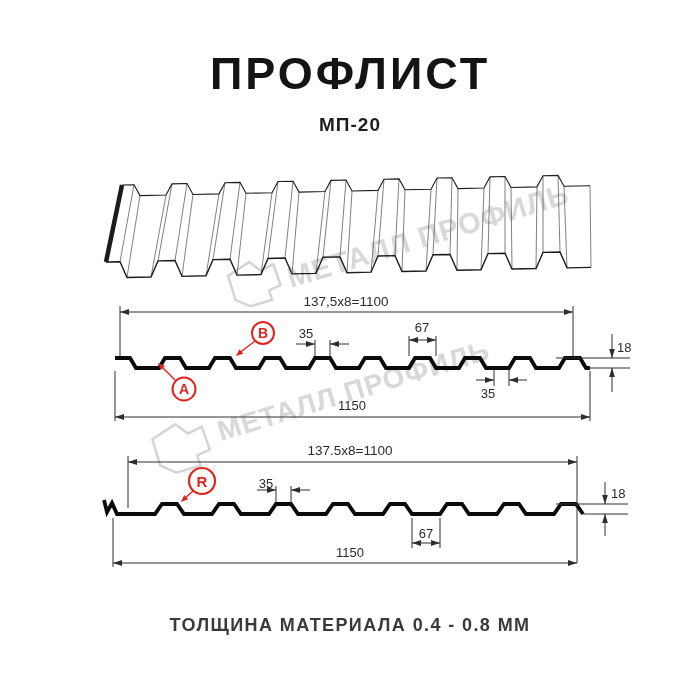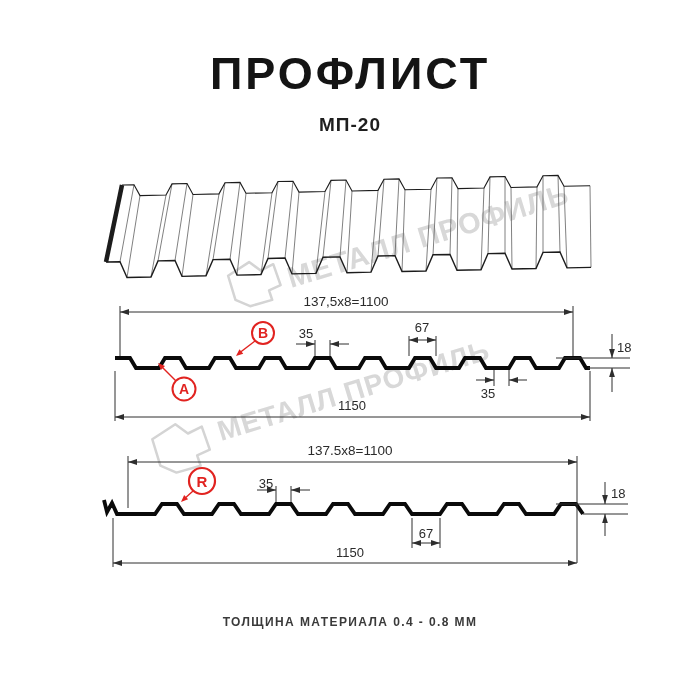--- a/index.html
+++ b/index.html
@@ -3,21 +3,21 @@
 <meta charset="utf-8">
 <style>
   html,body{margin:0;padding:0;background:#fff;}
   .page{position:relative;width:700px;height:700px;background:#ffffff;overflow:hidden;
         font-family:"Liberation Sans",sans-serif;}
   .hdr{position:absolute;top:48px;left:0;width:700px;text-align:center;}
   .title{font-size:45px;font-weight:800;letter-spacing:3px;color:#141414;
          font-family:"Liberation Sans",sans-serif;}
   .subtitle{margin-top:14px;font-size:19px;font-weight:700;letter-spacing:1px;color:#1e1e1e;}
   .ftr{position:absolute;top:615px;left:0;width:700px;text-align:center;
-       font-size:12px;font-weight:600;letter-spacing:1.4px;color:#3a3a3a;}
+       font-size:18px;font-weight:600;letter-spacing:1.4px;color:#3a3a3a;}
   svg{position:absolute;top:0;left:0;}
   text.dim{font-family:"Liberation Sans",sans-serif;font-size:13px;fill:#2b2b2b;}
   text.dimbig{font-family:"Liberation Sans",sans-serif;font-size:13.5px;fill:#2b2b2b;}
   text.lbl{font-family:"Liberation Sans",sans-serif;font-weight:bold;}
   text.wm{font-family:"Liberation Sans",sans-serif;font-weight:bold;letter-spacing:1px;}
 </style>
 </head>
 <body>
 
 <div class="page">

